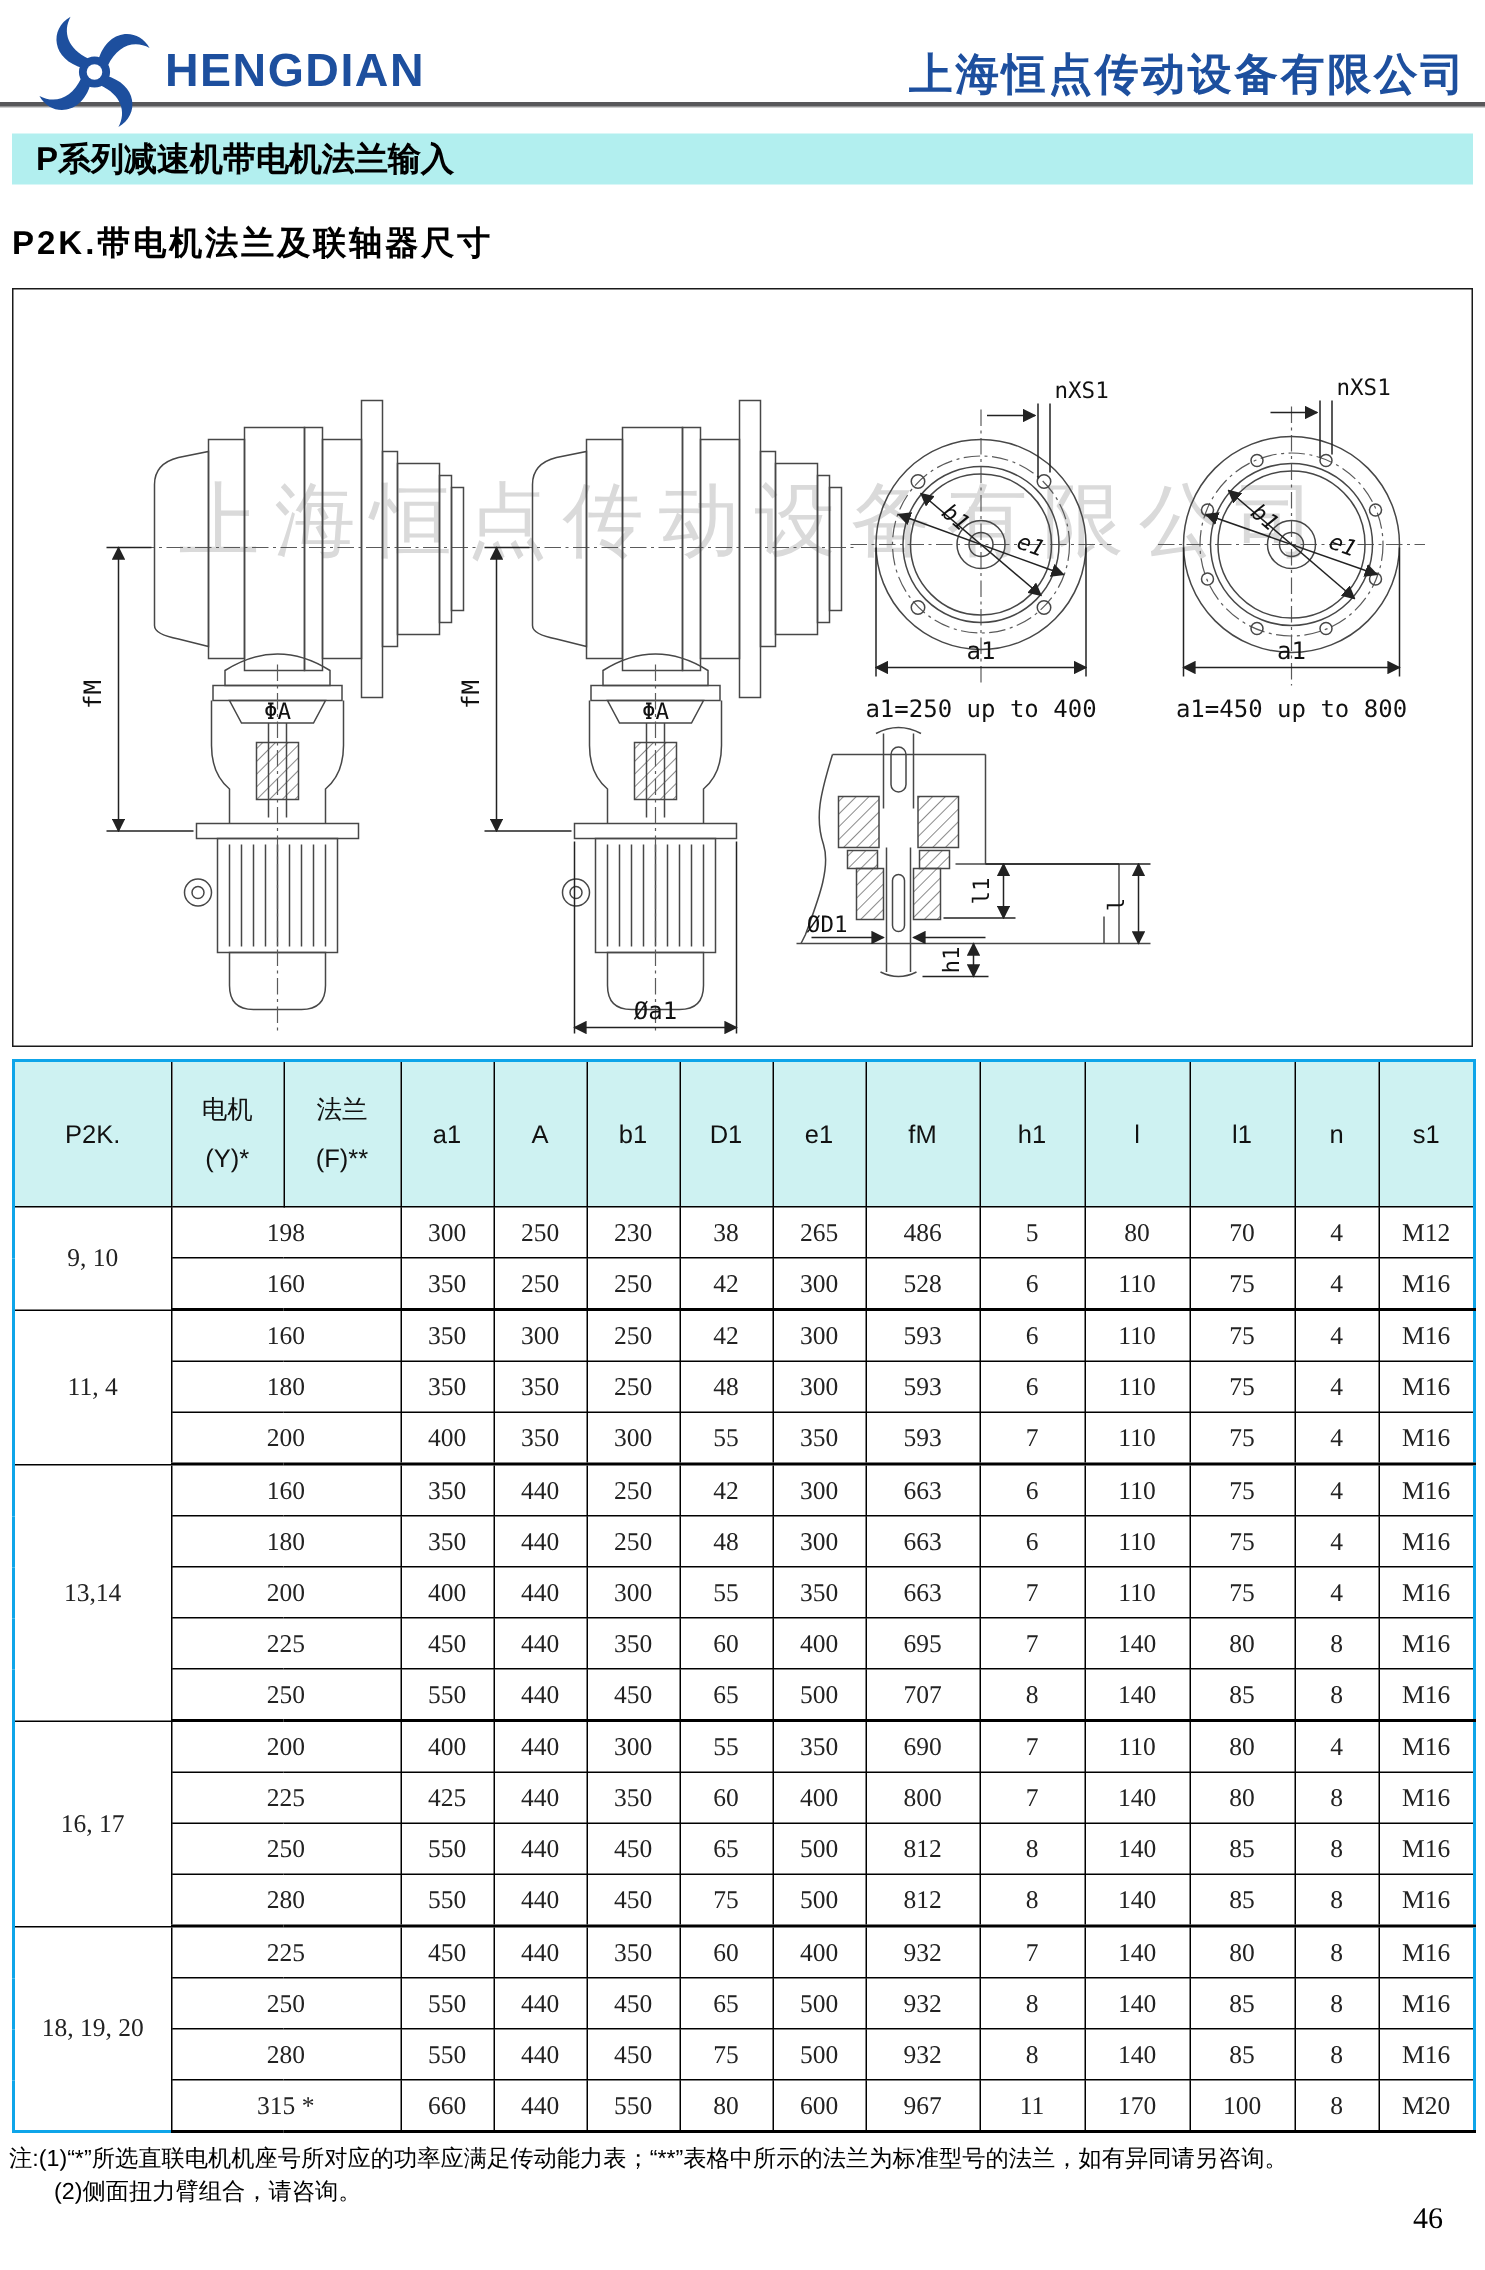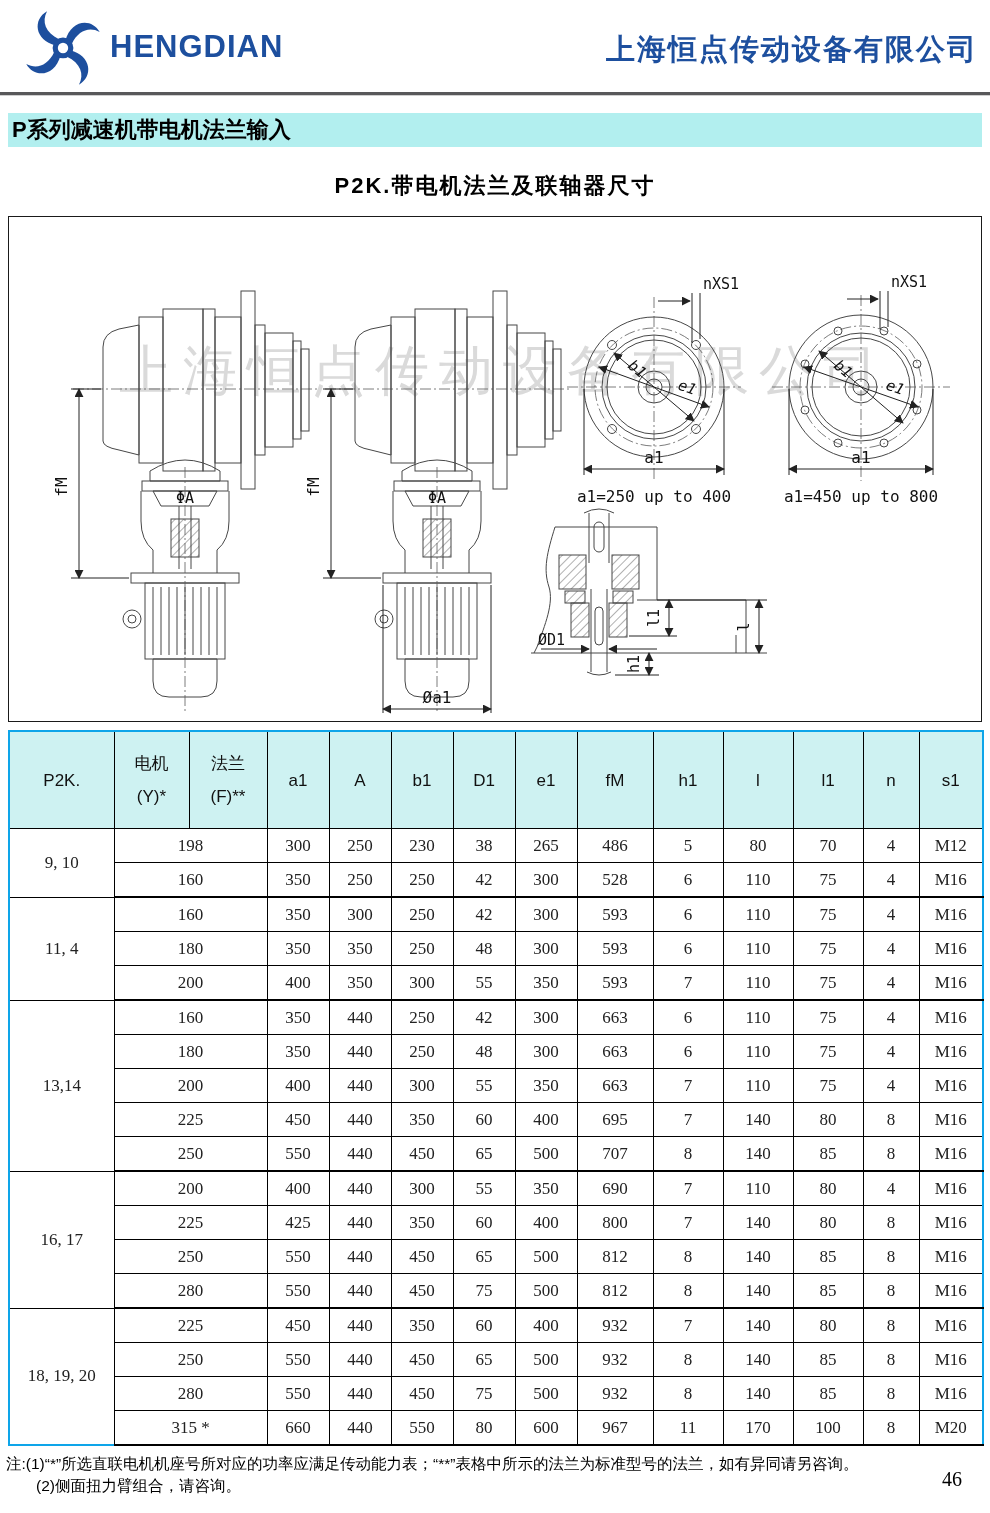--- a/index.html
+++ b/index.html
@@ -1,31 +1,31 @@
 <!DOCTYPE html>
 <html style="--brand-blue: #1d4f9e; --banner-bg: #b2efef; --table-header-bg: #cef2f2; --line-gray: #58585a; --watermark-gray: #dadada;"><head>
 <meta charset="utf-8">
 <style>
   html,body{margin:0;padding:0;background:#fff;}
   body{width:990px;height:1513px;overflow:hidden;position:relative;
        font-family:"Liberation Sans","DejaVu Sans",sans-serif;color:#111;}
 
   
-  .hdr{position:relative;height:92px;}
+  .hdr{position:relative;height:68px;}
   .logo-wrap{position:absolute;left:26px;top:8px;display:flex;align-items:center;}
   .logo-text{font-family:"Liberation Sans",sans-serif;font-weight:bold;font-size:31px;
              color:var(--brand-blue);letter-spacing:1px;margin-left:10px;}
   .company{position:absolute;right:12px;top:30px;font-family:"Liberation Serif","DejaVu Serif",serif;
            font-weight:bold;font-size:29px;color:var(--brand-blue);letter-spacing:2px;}
   .hdr-rule{height:3px;background:var(--line-gray);border-bottom:1px solid #cfcfcf;}
 
   
   .banner{margin:17px 8px 0 8px;background:var(--banner-bg);height:34px;line-height:34px;
-          font-size:22px;font-weight:bold;color:#000;padding-left:4px;}
-  .subtitle{margin:24px 8px 0 8px;font-size:22px;font-weight:bold;letter-spacing:2px;color:#000;text-align:center;}
+          font-size:22px;font-weight:bold;color:#000;padding-left:16px;}
+  .subtitle{margin:24px 8px 0 8px;font-size:22px;font-weight:bold;letter-spacing:2px;color:#000;}
 
   
   .draw-box{margin:15px 8px 0 8px;border:1px solid #1a1a1a;width:972px;height:504px;}
   svg text{user-select:none;}
   .ln{stroke:#474747;fill:none;stroke-width:1;}
   .cl{stroke:#5a5a5a;fill:none;stroke-width:0.8;stroke-dasharray:11 3 2 3;}
   .dm{stroke:#222;fill:none;stroke-width:1;}
   .hxr{stroke:#3c3c3c;stroke-width:0.8;}
   .dim{font-family:"DejaVu Sans Mono","Liberation Mono",monospace;font-size:15px;fill:#111;}
   .dim.b{font-size:16px;}

